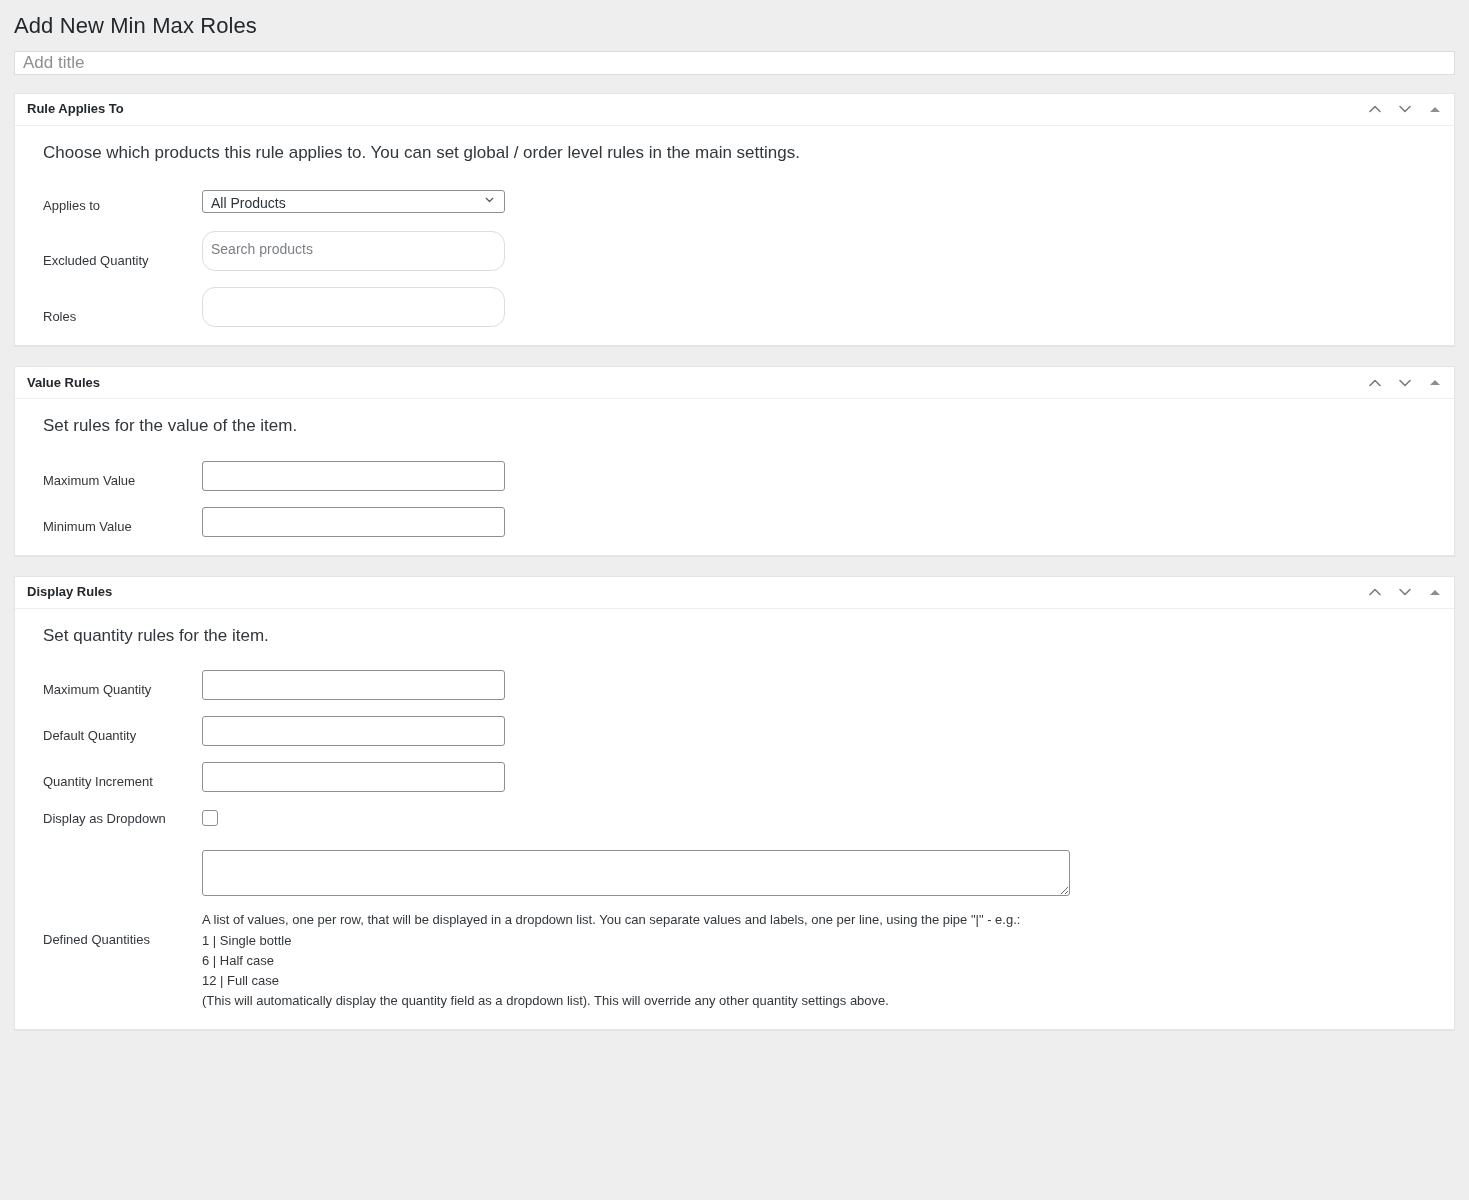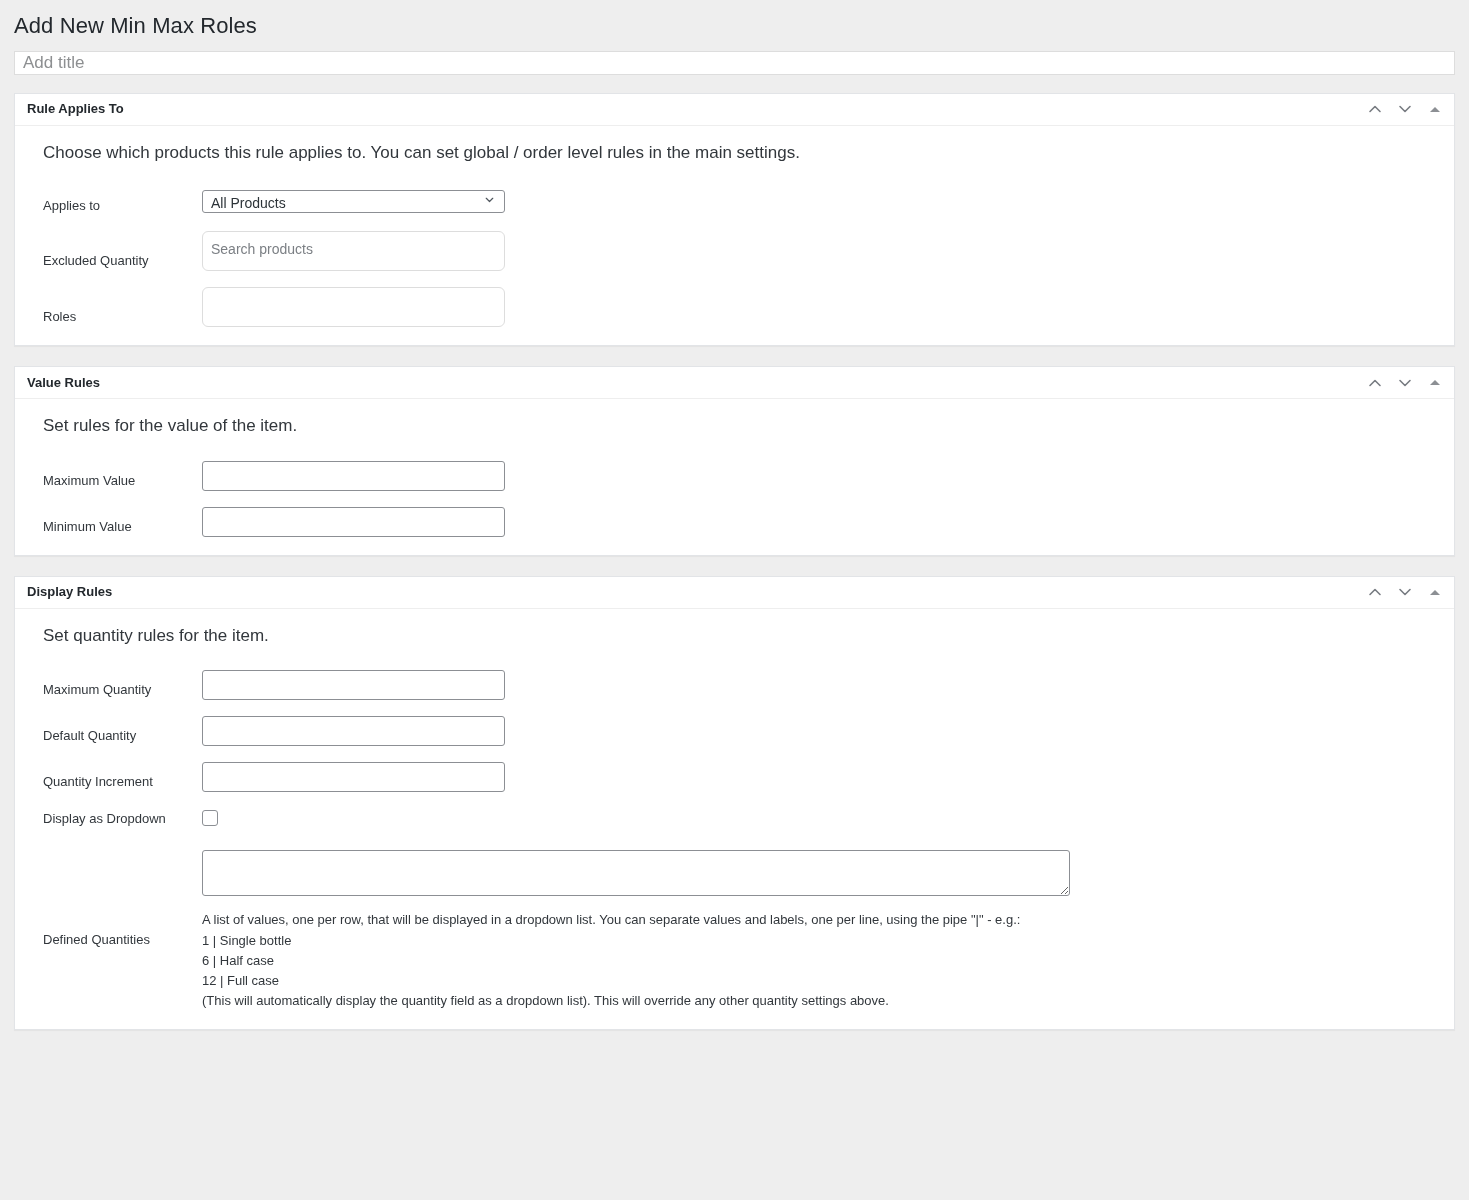--- a/index.html
+++ b/index.html
@@ -159,21 +159,21 @@
     color: #50575e;
     display: block;
   }
 
   
   .s2 {
     width: 303px;
     min-height: 40px;
     background: #fff;
     border: 1px solid #ddd;
-    border-radius: 6px;
+    border-radius: 13px;
     padding: 8px 8px;
     font-size: 14px;
     color: #7b7f84;
     line-height: 1.4;
     cursor: text;
   }
   .s2.empty { min-height: 40px; }
   .s2-placeholder { color: #7b7f84; }
 
   

